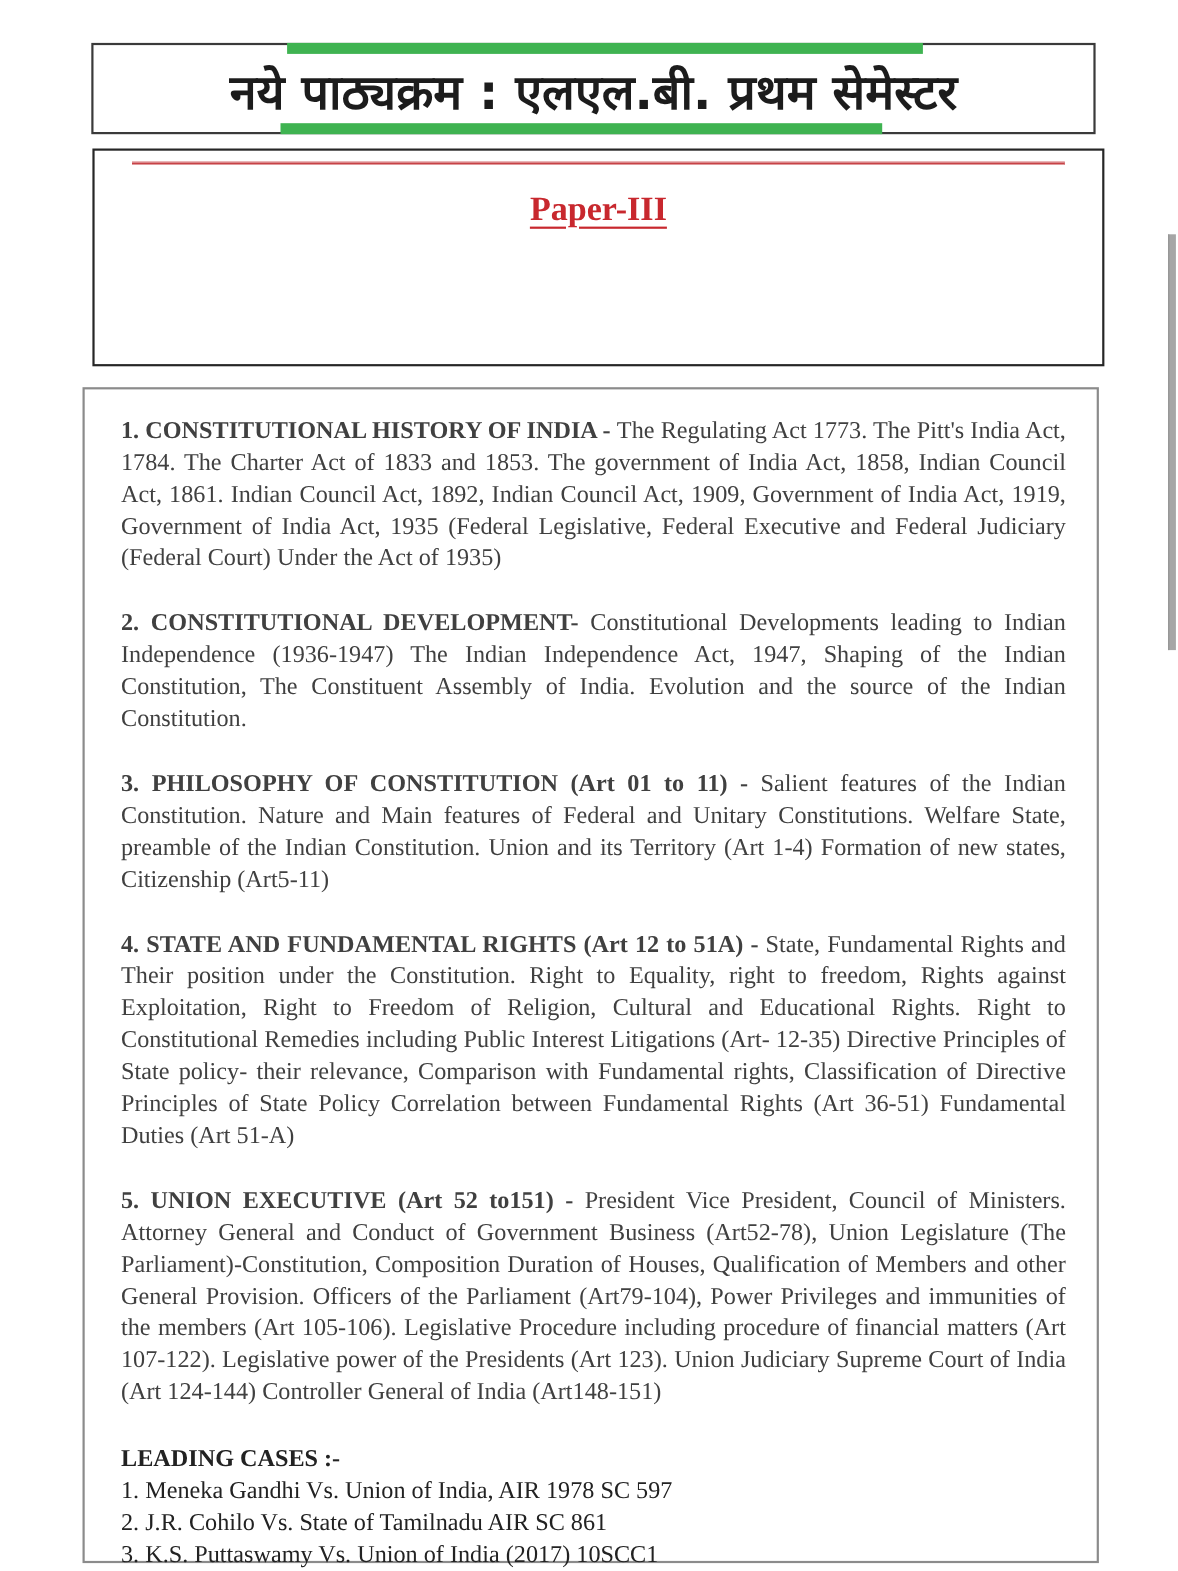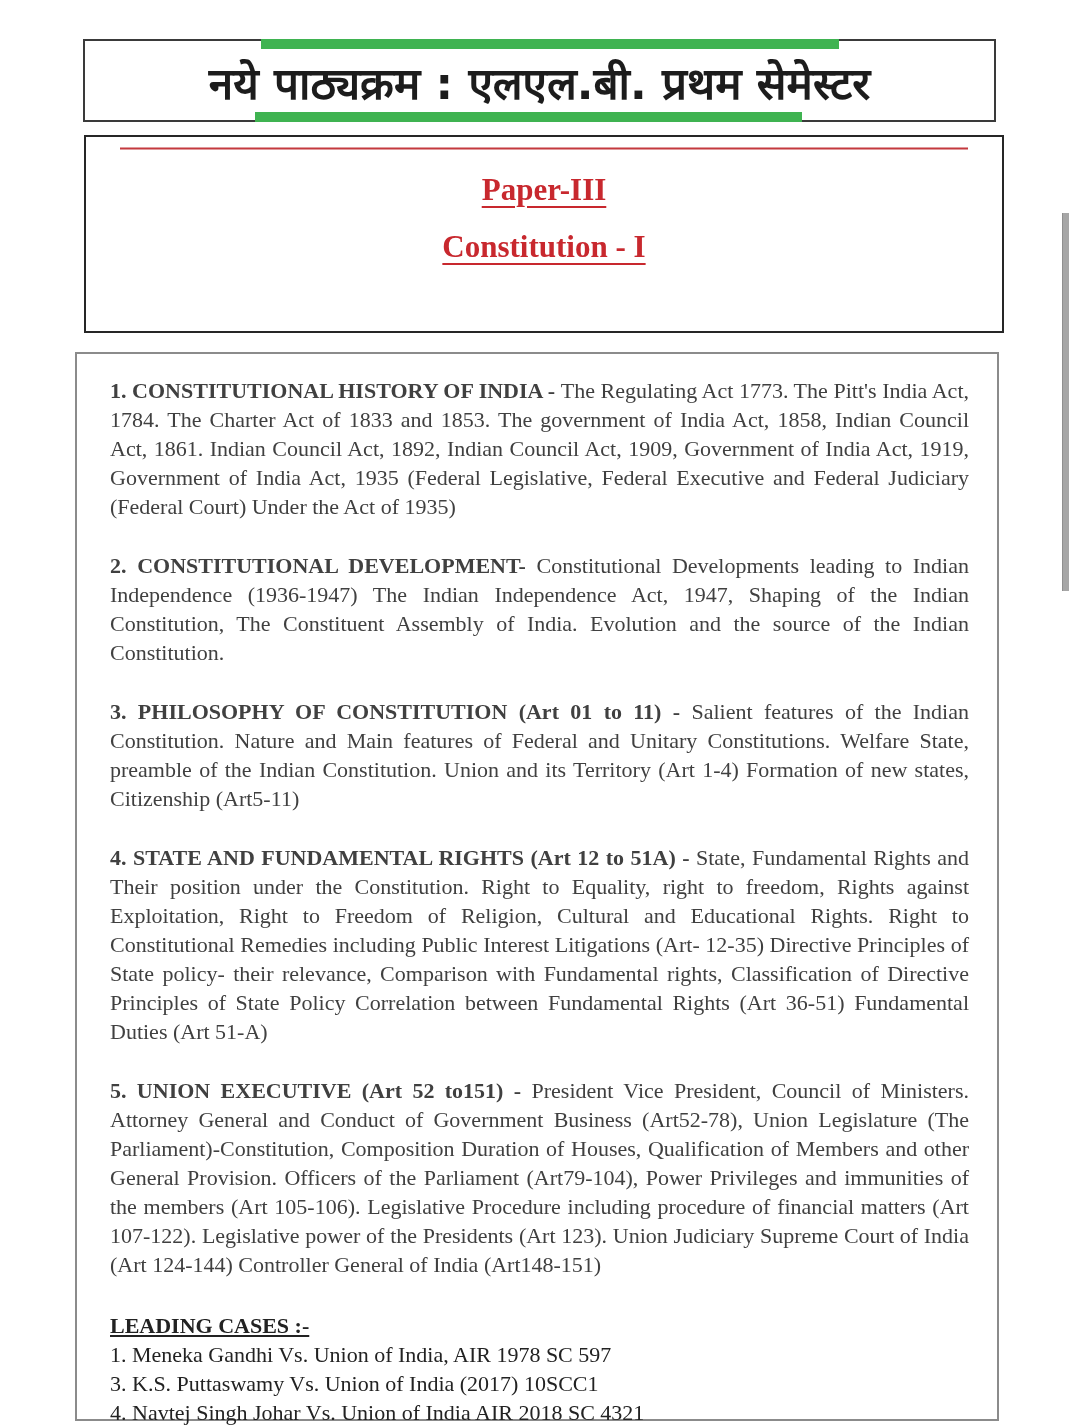--- a/index.html
+++ b/index.html
@@ -98,21 +98,20 @@
     text-align: justify;
     margin-bottom: 30px;
   }
   .section-heading { font-weight: 700; }
   .leading-cases-heading {
     font-size: 22px;
     line-height: 29px;
     font-weight: 700;
     color: #222222;
     margin-top: 32px;
-    text-decoration: underline;
   }
   .leading-cases-list {
     list-style: none;
   }
   .case-item {
     font-size: 22px;
     line-height: 29px;
     color: #222222;
   }
 
@@ -132,38 +131,38 @@
 
   <div class="banner-box">
     <div class="accent-bar top"></div>
     <div class="banner-text">नये पाठ्यक्रम : एलएल.बी. प्रथम सेमेस्टर</div>
     <div class="accent-bar bottom"></div>
   </div>
 
   <div class="title-box">
     <div class="red-divider"></div>
     <div class="paper-number">Paper-III</div>
-    <div class="course-title">Constitution - I</div>
   </div>
 
   <div class="content-box">
 
     <p class="syllabus-section"><span class="section-heading">1. CONSTITUTIONAL HISTORY OF INDIA - </span><span>The Regulating Act 1773. The Pitt's India Act, 1784. The Charter Act of 1833 and 1853. The government of India Act, 1858, Indian Council Act, 1861. Indian Council Act, 1892, Indian Council Act, 1909, Government of India Act, 1919, Government of India Act, 1935 (Federal Legislative, Federal Executive and Federal Judiciary (Federal Court) Under the Act of 1935)</span></p>
 
     <p class="syllabus-section"><span class="section-heading">2. CONSTITUTIONAL DEVELOPMENT- </span><span>Constitutional Developments leading to Indian Independence (1936-1947) The Indian Independence Act, 1947, Shaping of the Indian Constitution, The Constituent Assembly of India. Evolution and the source of the Indian Constitution.</span></p>
 
     <p class="syllabus-section"><span class="section-heading">3. PHILOSOPHY OF CONSTITUTION (Art 01 to 11) - </span><span>Salient features of the Indian Constitution. Nature and Main features of Federal and Unitary Constitutions. Welfare State, preamble of the Indian Constitution. Union and its Territory (Art 1-4) Formation of new states, Citizenship (Art5-11)</span></p>
 
     <p class="syllabus-section"><span class="section-heading">4. STATE AND FUNDAMENTAL RIGHTS (Art 12 to 51A) - </span><span>State, Fundamental Rights and Their position under the Constitution. Right to Equality, right to freedom, Rights against Exploitation, Right to Freedom of Religion, Cultural and Educational Rights. Right to Constitutional Remedies including Public Interest Litigations (Art- 12-35) Directive Principles of State policy- their relevance, Comparison with Fundamental rights, Classification of Directive Principles of State Policy Correlation between Fundamental Rights (Art 36-51) Fundamental Duties (Art 51-A)</span></p>
 
     <p class="syllabus-section"><span class="section-heading">5. UNION EXECUTIVE (Art 52 to151) - </span><span>President Vice President, Council of Ministers. Attorney General and Conduct of Government Business (Art52-78), Union Legislature (The Parliament)-Constitution, Composition Duration of Houses, Qualification of Members and other General Provision. Officers of the Parliament (Art79-104), Power Privileges and immunities of the members (Art 105-106). Legislative Procedure including procedure of financial matters (Art 107-122). Legislative power of the Presidents (Art 123). Union Judiciary Supreme Court of India (Art 124-144) Controller General of India (Art148-151)</span></p>
 
     <div class="leading-cases-heading">LEADING CASES :-</div>
     <ul class="leading-cases-list">
       <li class="case-item">1. Meneka Gandhi Vs. Union of India, AIR 1978 SC 597</li>
+      <li class="case-item">2. J.R. Cohilo Vs. State of Tamilnadu AIR SC 861</li>
       <li class="case-item">3. K.S. Puttaswamy Vs. Union of India (2017) 10SCC1</li>
       <li class="case-item">4. Navtej Singh Johar Vs. Union of India AIR 2018 SC 4321</li>
 
     </ul>
 
   </div>
 
   <div class="scrollbar-thumb"></div>
 
 </div>

